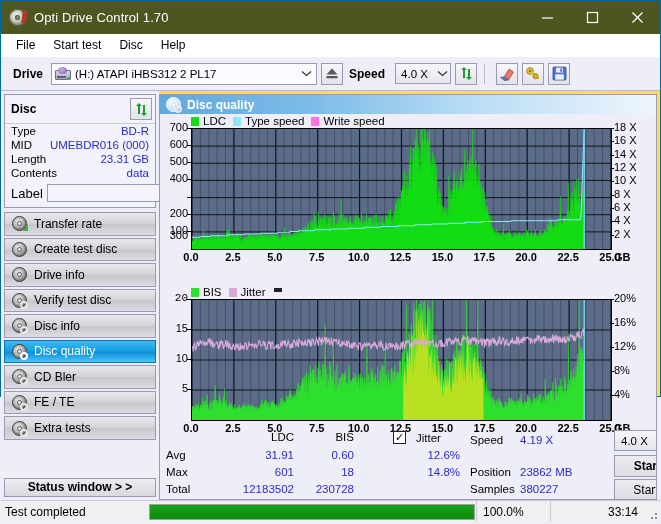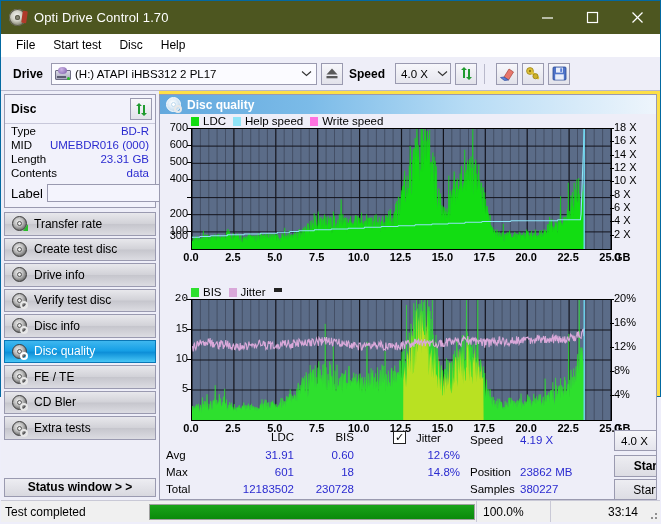--- a/index.html
+++ b/index.html
@@ -418,29 +418,29 @@
             <span class="g"></span>
           </span>
         <span>Disc quality</span>
       </div>
       <div class="nav-btn">
         <span class="nicon">
             <span class="d"></span>
             <span class="h"></span>
             <span class="g"></span>
           </span>
-        <span>FE / TE</span>
+        <span>CD Bler</span>
       </div>
       <div class="nav-btn">
         <span class="nicon">
             <span class="d"></span>
             <span class="h"></span>
             <span class="g"></span>
           </span>
-        <span>CD Bler</span>
+        <span>FE / TE</span>
       </div>
       <div class="nav-btn">
         <span class="nicon">
             <span class="d"></span>
             <span class="h"></span>
             <span class="g"></span>
           </span>
         <span>Extra tests</span>
       </div>
 
@@ -458,21 +458,21 @@
             </span>
           <span>Disc quality</span>
         </div>
 
         <div id="charts">
 
           <div class="legend" id="legend-top" style="left:31px; top:1px;">
             <span class="sw" style="background:#12dd12"></span>
             <span>LDC</span>
             <span class="sw" style="background:#8fe4f7;margin-left:3px"></span>
-            <span>Help speed</span>
+            <span>Type speed</span>
             <span class="sw" style="background:#ff72e0;margin-left:3px"></span>
             <span>Write speed</span>
           </div>
 
           <div class="legend" id="legend-bot" style="left:31px; top:172px;">
             <span class="sw" style="background:#2ee02e"></span>
             <span>BIS</span>
             <span class="sw" style="background:#d9a8d9;margin-left:3px"></span>
             <span>Jitter</span>
             <span style="width:8px;height:4px;background:#222;margin-left:5px;margin-bottom:5px"></span>

